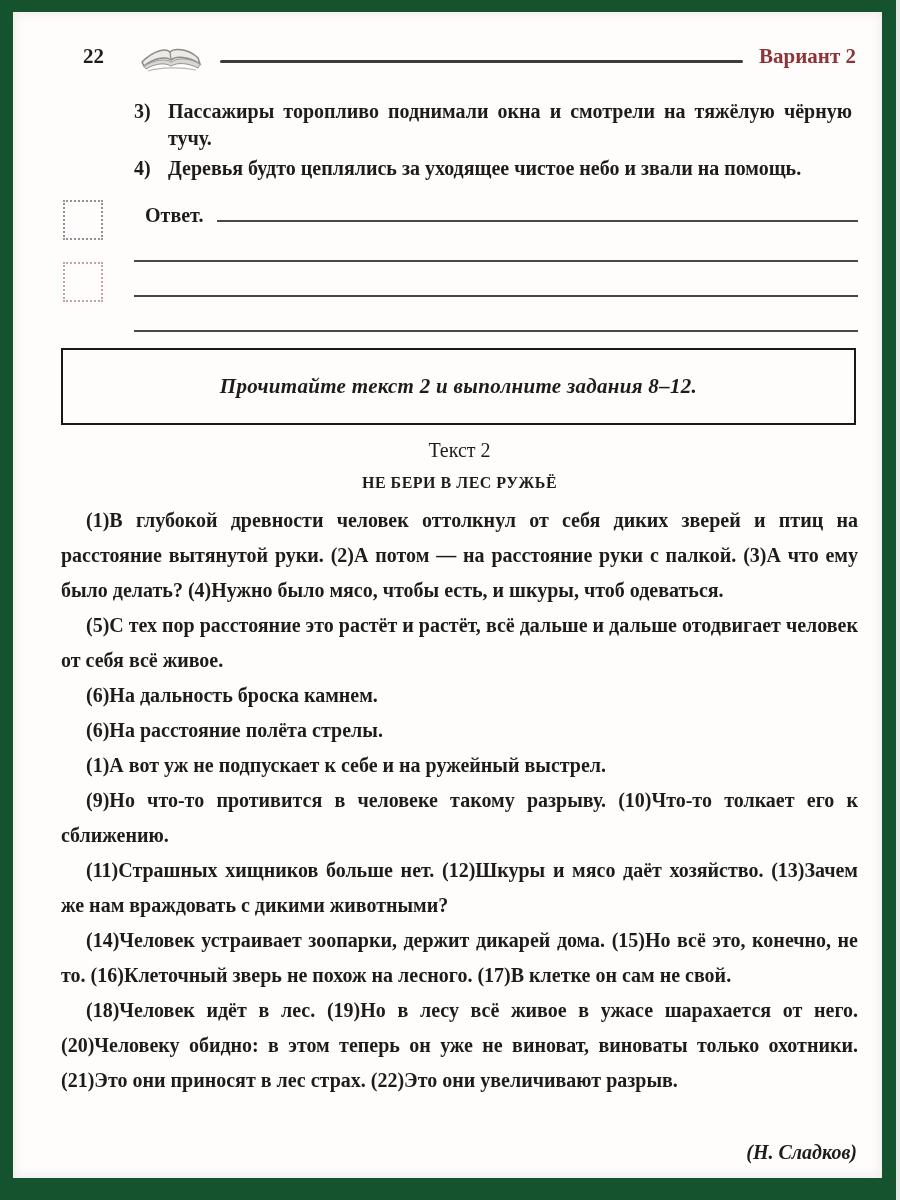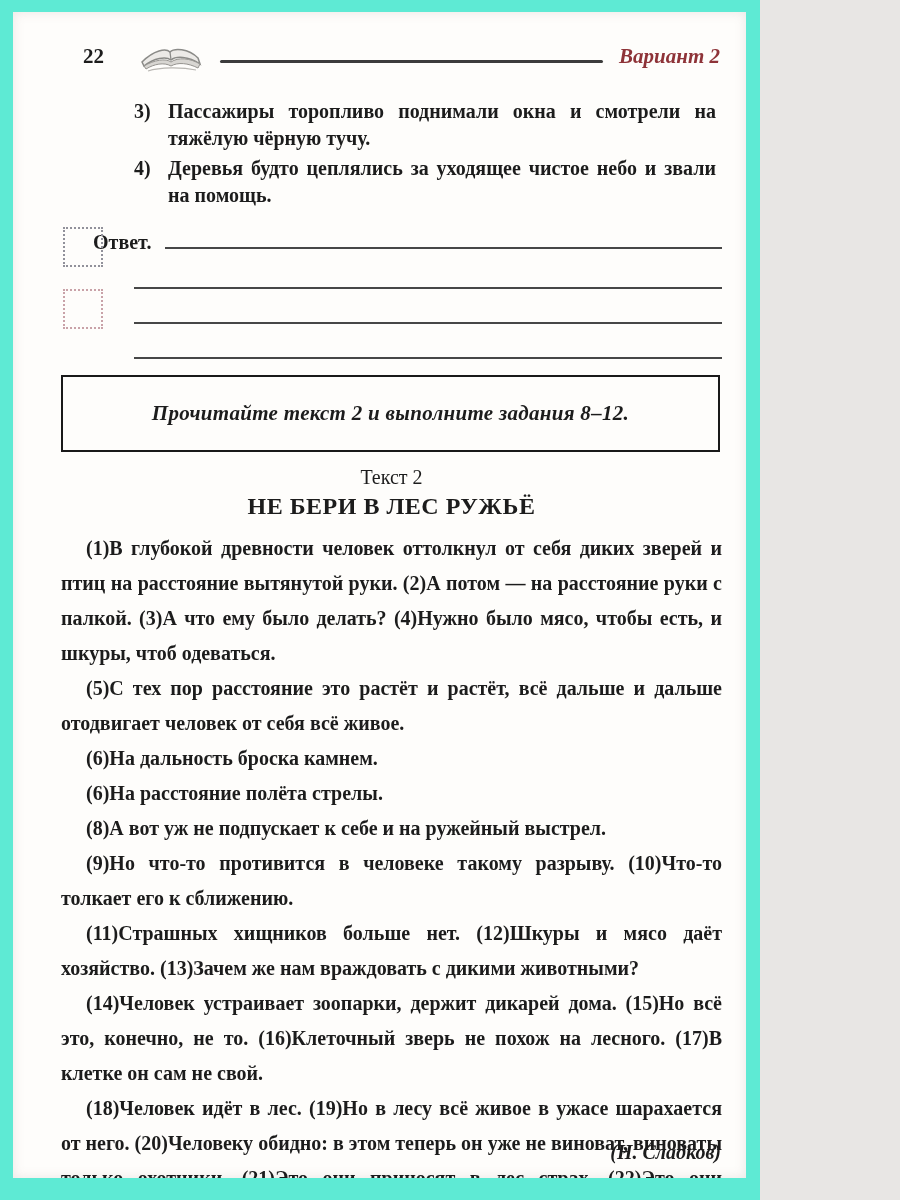--- a/index.html
+++ b/index.html
@@ -1,60 +1,60 @@
 <!DOCTYPE html>
 <html><head>
 <meta charset="utf-8">
 <style>
   html,body { margin:0; padding:0; background:#e8e6e4; }
   .scan {
-    width:760px; height:1200px; box-sizing:border-box;
-    background:#5eead4;
+    width:896px; height:1200px; box-sizing:border-box;
+    background:#14532d;
     padding:12px 14px 22px 13px;
     font-family:"Liberation Serif", serif;
   }
   .page {
     position:relative;
     background:#fefdfb;
     width:100%; height:100%;
     box-sizing:border-box;
     padding:22px 24px 16px 48px;
     overflow:hidden;
     box-shadow: inset 0 0 12px rgba(120,90,95,0.14);
     color:#1c1c1c;
   }
   
   .header { display:flex; align-items:center; height:44px; }
   .pagenum { font-weight:bold; font-size:21px; margin-left:22px; }
   .book { margin-left:30px; display:inline-flex; align-items:center; }
   .rule { flex:1; height:3px; background:#3c3c3c; margin:10px 16px 0 14px; border-radius:2px; }
-  .variant { font-weight:bold; font-style:italic; font-size:21px; color:#8e3338; margin-right:2px; white-space:nowrap; }
+  .variant { font-weight:bold; font-size:21px; color:#8e3338; margin-right:2px; white-space:nowrap; }
   
   .options { margin:20px 6px 0 73px; font-weight:600; font-size:20px; line-height:27px; }
   .option { display:flex; }
   .option + .option { margin-top:3px; }
   .onum { width:34px; flex:none; }
   .otext { flex:1; text-align:justify; }
   
   .answer { position:relative; margin-top:20px; height:124px; }
   .square { position:absolute; width:40px; height:40px; border:2px dotted #91919a; box-sizing:border-box; background:transparent; }
   .s1 { left:2px; top:-2px; }
   .s2 { left:2px; top:60px; border-color:#c9a2a8; }
-  .arow1 { display:flex; align-items:baseline; margin-left:32px; font-weight:bold; font-size:20px; }
+  .arow1 { display:flex; align-items:baseline; margin-left:84px; font-weight:bold; font-size:20px; }
   .aline { flex:1; border-bottom:2px solid #474747; margin-left:14px; height:18px; }
   .afull { margin-left:73px; border-bottom:2px solid #474747; height:33px; }
   
   .instruction {
     border:2px solid #191919; margin:22px 2px 0 0; padding:24px 12px;
     text-align:center; font-weight:bold; font-style:italic; font-size:21px;
     letter-spacing:0.3px;
   }
   
   .t2label { text-align:center; font-size:20px; font-weight:400; margin-top:14px; }
-  .t2title { text-align:center; font-size:24px; font-weight:bold; margin-top:4px; letter-spacing:0.5px; }
+  .t2title { text-align:center; font-size:16px; font-weight:bold; margin-top:12px; letter-spacing:0.5px; }
   .textbody { margin-top:11px; font-size:20px; line-height:35px; font-weight:600; text-align:justify; }
   .textbody p { margin:0; text-indent:25px; }
   .author {
     position:absolute; right:25px; bottom:14px;
     font-style:italic; font-weight:bold; font-size:20px;
   }
 </style>
 </head>
 <body>
 
@@ -103,21 +103,21 @@
     </div>
 
     <div class="t2label">Текст 2</div>
     <div class="t2title">НЕ БЕРИ В ЛЕС РУЖЬЁ</div>
 
     <div class="textbody">
       <p>(1)В глубокой древности человек оттолкнул от себя диких зверей и птиц на расстояние вытянутой руки. (2)А потом — на расстояние руки с палкой. (3)А что ему было делать? (4)Нужно было мясо, чтобы есть, и шкуры, чтоб одеваться.</p>
       <p>(5)С тех пор расстояние это растёт и растёт, всё дальше и дальше отодвигает человек от себя всё живое.</p>
       <p>(6)На дальность броска камнем.</p>
       <p>(6)На расстояние полёта стрелы.</p>
-      <p>(8)А вот уж не подпускает к себе и на ружейный выстрел.</p>
+      <p>(1)А вот уж не подпускает к себе и на ружейный выстрел.</p>
       <p>(9)Но что-то противится в человеке такому разрыву. (10)Что-то толкает его к сближению.</p>
       <p>(11)Страшных хищников больше нет. (12)Шкуры и мясо даёт хозяйство. (13)Зачем же нам враждовать с дикими животными?</p>
       <p>(14)Человек устраивает зоопарки, держит дикарей дома. (15)Но всё это, конечно, не то. (16)Клеточный зверь не похож на лесного. (17)В клетке он сам не свой.</p>
       <p>(18)Человек идёт в лес. (19)Но в лесу всё живое в ужасе шарахается от него. (20)Человеку обидно: в этом теперь он уже не виноват, виноваты только охотники. (21)Это они приносят в лес страх. (22)Это они увеличивают разрыв.</p>
     </div>
 
     <div class="author">(Н. Сладков)</div>
 
   </div>
 </div>

